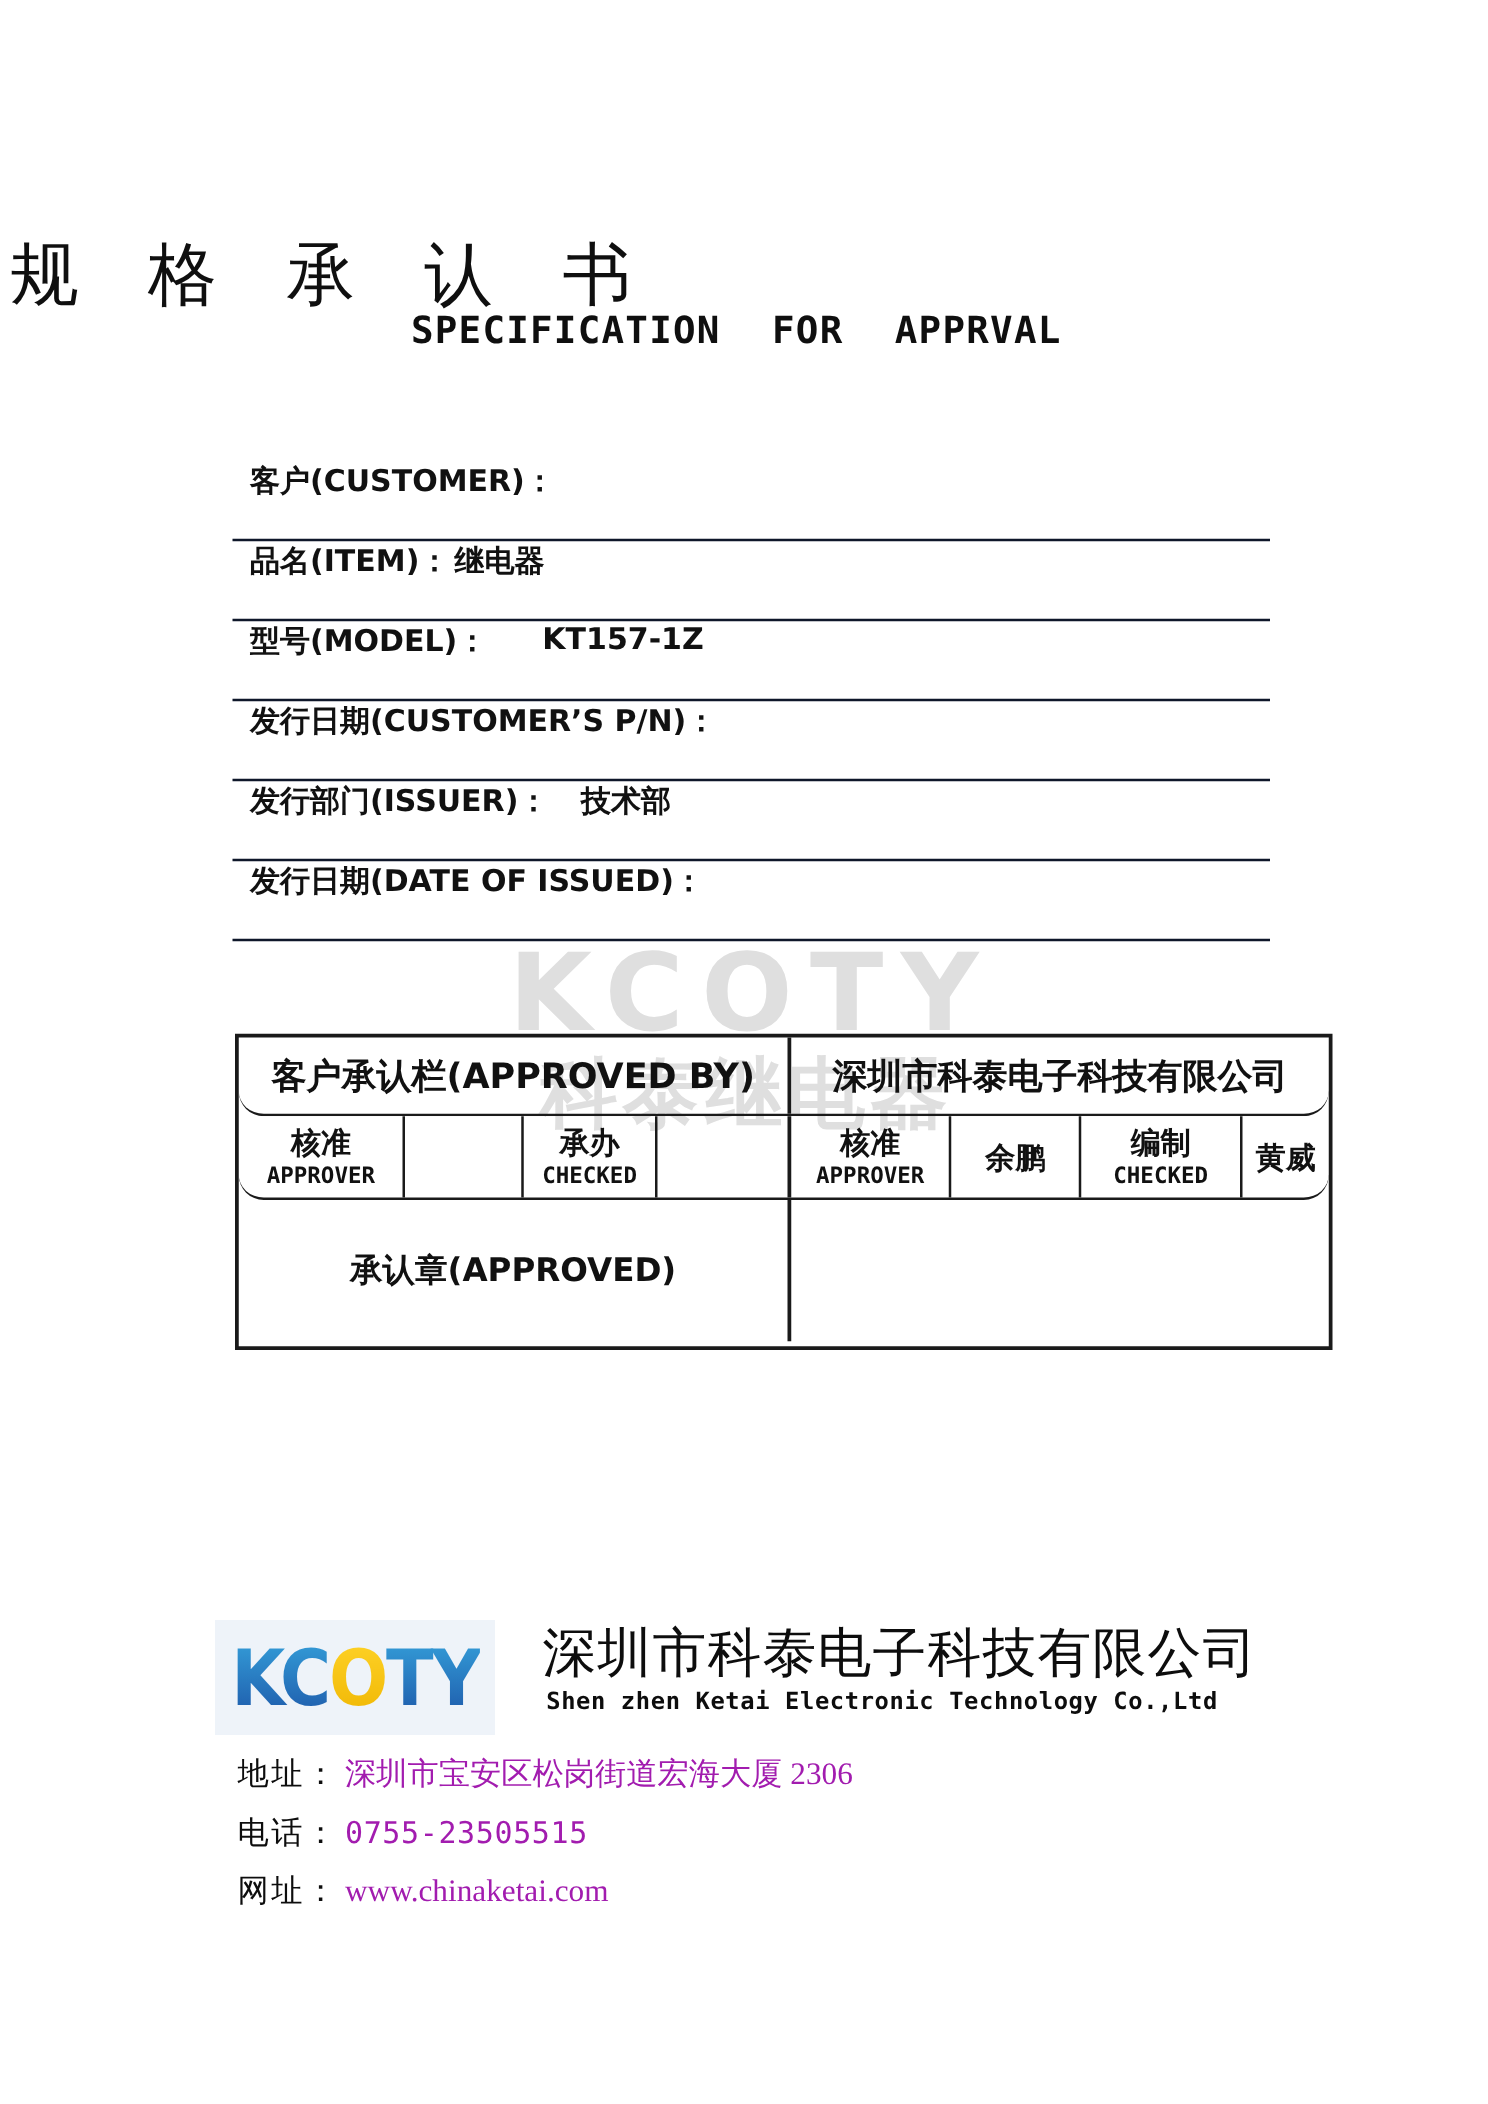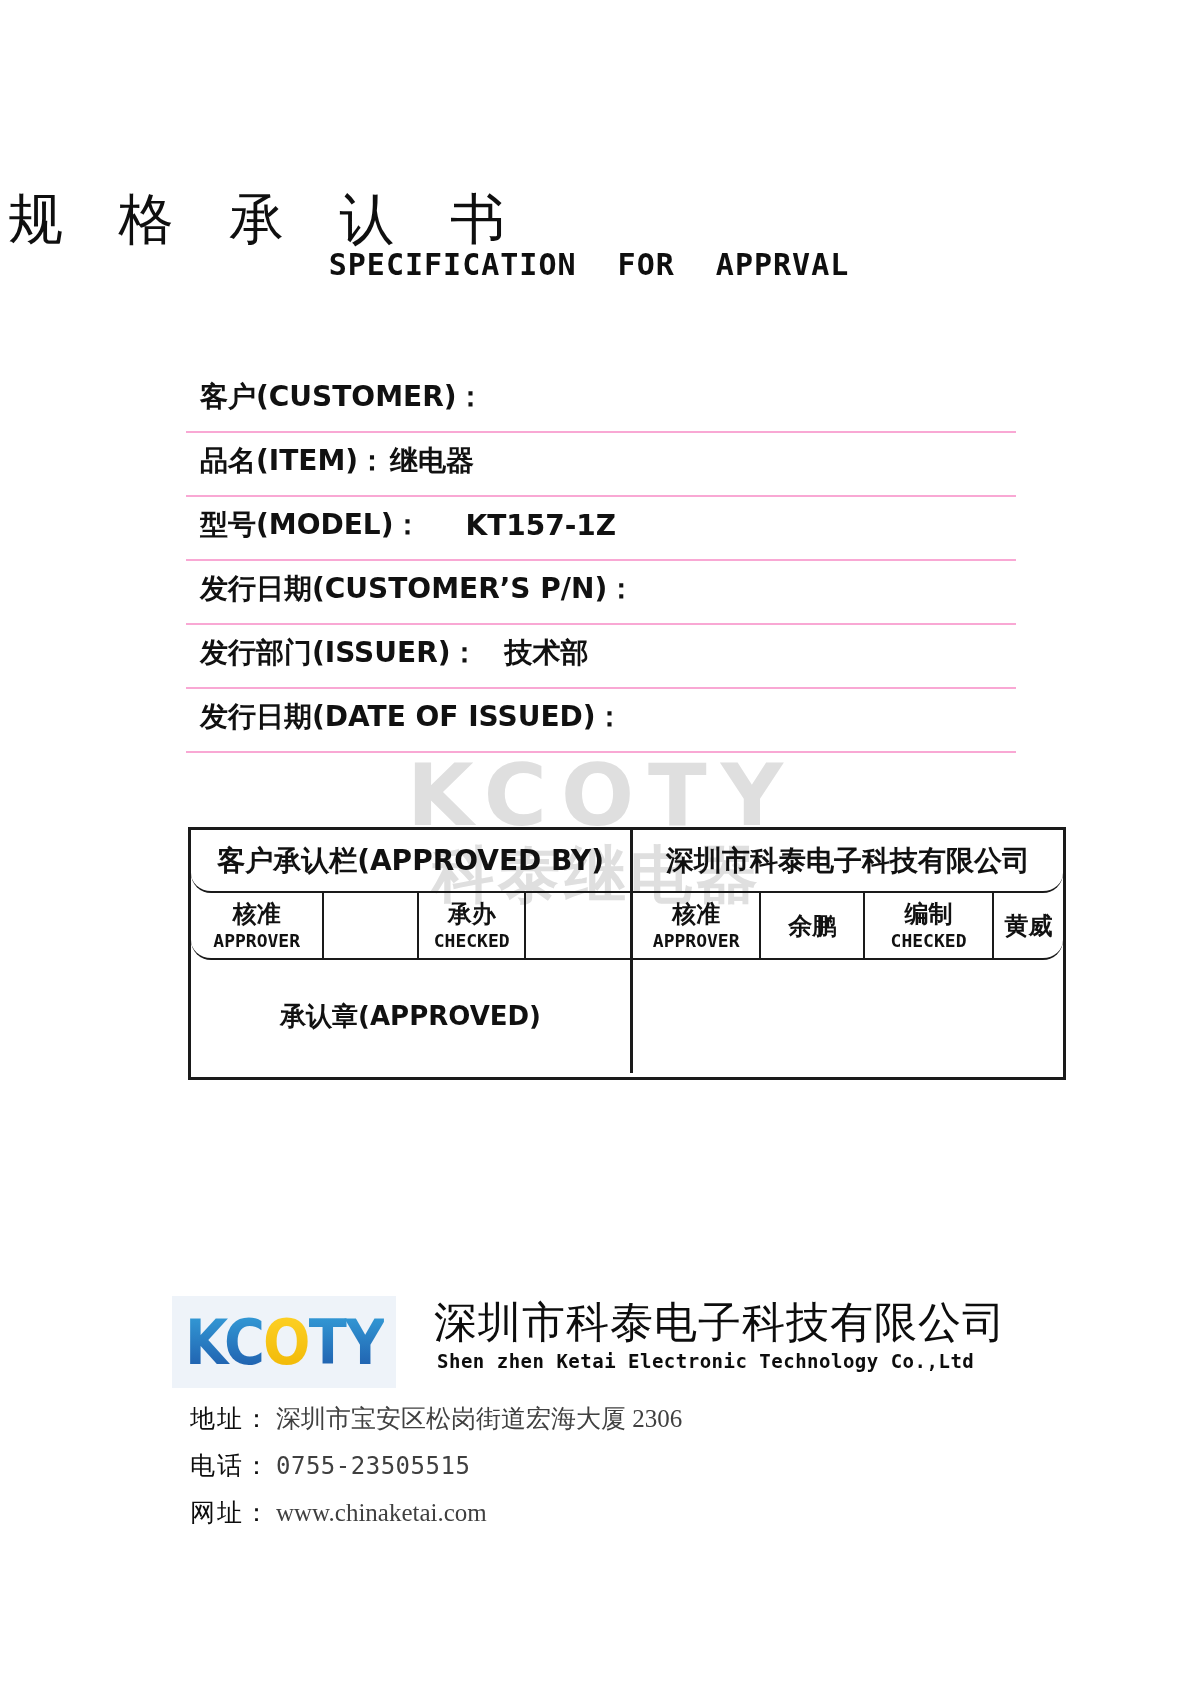--- a/index.html
+++ b/index.html
@@ -21,24 +21,24 @@
     position:absolute;top:247px;left:0;right:12px;
     text-align:center;font-size:30px;font-weight:700;
     font-family:"DejaVu Sans Mono","Liberation Mono",monospace;
     letter-spacing:1px;word-spacing:22px;color:#0f0f0f;z-index:2;
   }
   
   .fields{
     position:absolute;left:186px;top:369px;width:830px;z-index:2;
   }
   .field-row{
-    height:64px;border-bottom:2px solid #f9a8d4;
-    display:flex;align-items:center;
+    height:64px;border-bottom:2px solid #0f172a;
+    display:flex;align-items:flex-start;
     padding:0 0 6px 14px;box-sizing:border-box;
-    font-size:28px;font-weight:600;white-space:nowrap;
+    font-size:24px;font-weight:600;white-space:nowrap;
   }
   .field-value{margin-left:4px;font-weight:600;}
   .fields .field-row:nth-child(3) .field-value{margin-left:44px;}
   .fields .field-row:nth-child(5) .field-value{margin-left:26px;}
   
   .wm{position:absolute;left:0;right:0;text-align:center;z-index:1;font-weight:700;}
   .wm1{top:745px;font-size:86px;letter-spacing:14px;text-indent:14px;
        font-family:"DejaVu Sans","Liberation Sans",sans-serif;}
   .wm2{top:833px;font-size:62px;letter-spacing:4px;text-indent:4px;}
   
@@ -95,21 +95,21 @@
   }
   
   .contacts{position:absolute;left:190px;top:1402px;z-index:2;}
   .contact-row{display:flex;align-items:baseline;height:47px;}
   .contact-label{
     font-family:"Liberation Serif","DejaVu Serif",serif;
     font-size:25px;color:#0d0d0d;width:86px;letter-spacing:2px;white-space:nowrap;
   }
   .contact-value{
     font-family:"Liberation Serif","DejaVu Serif",serif;
-    font-size:25px;color:#404040;white-space:nowrap;
+    font-size:25px;color:#a21caf;white-space:nowrap;
   }
   .contacts .contact-row:nth-child(2) .contact-value{
     font-family:"DejaVu Sans Mono","Liberation Mono",monospace;
     font-size:24px;letter-spacing:0.5px;
   }
 </style>
 </head>
 <body>
 
 <div class="page">

